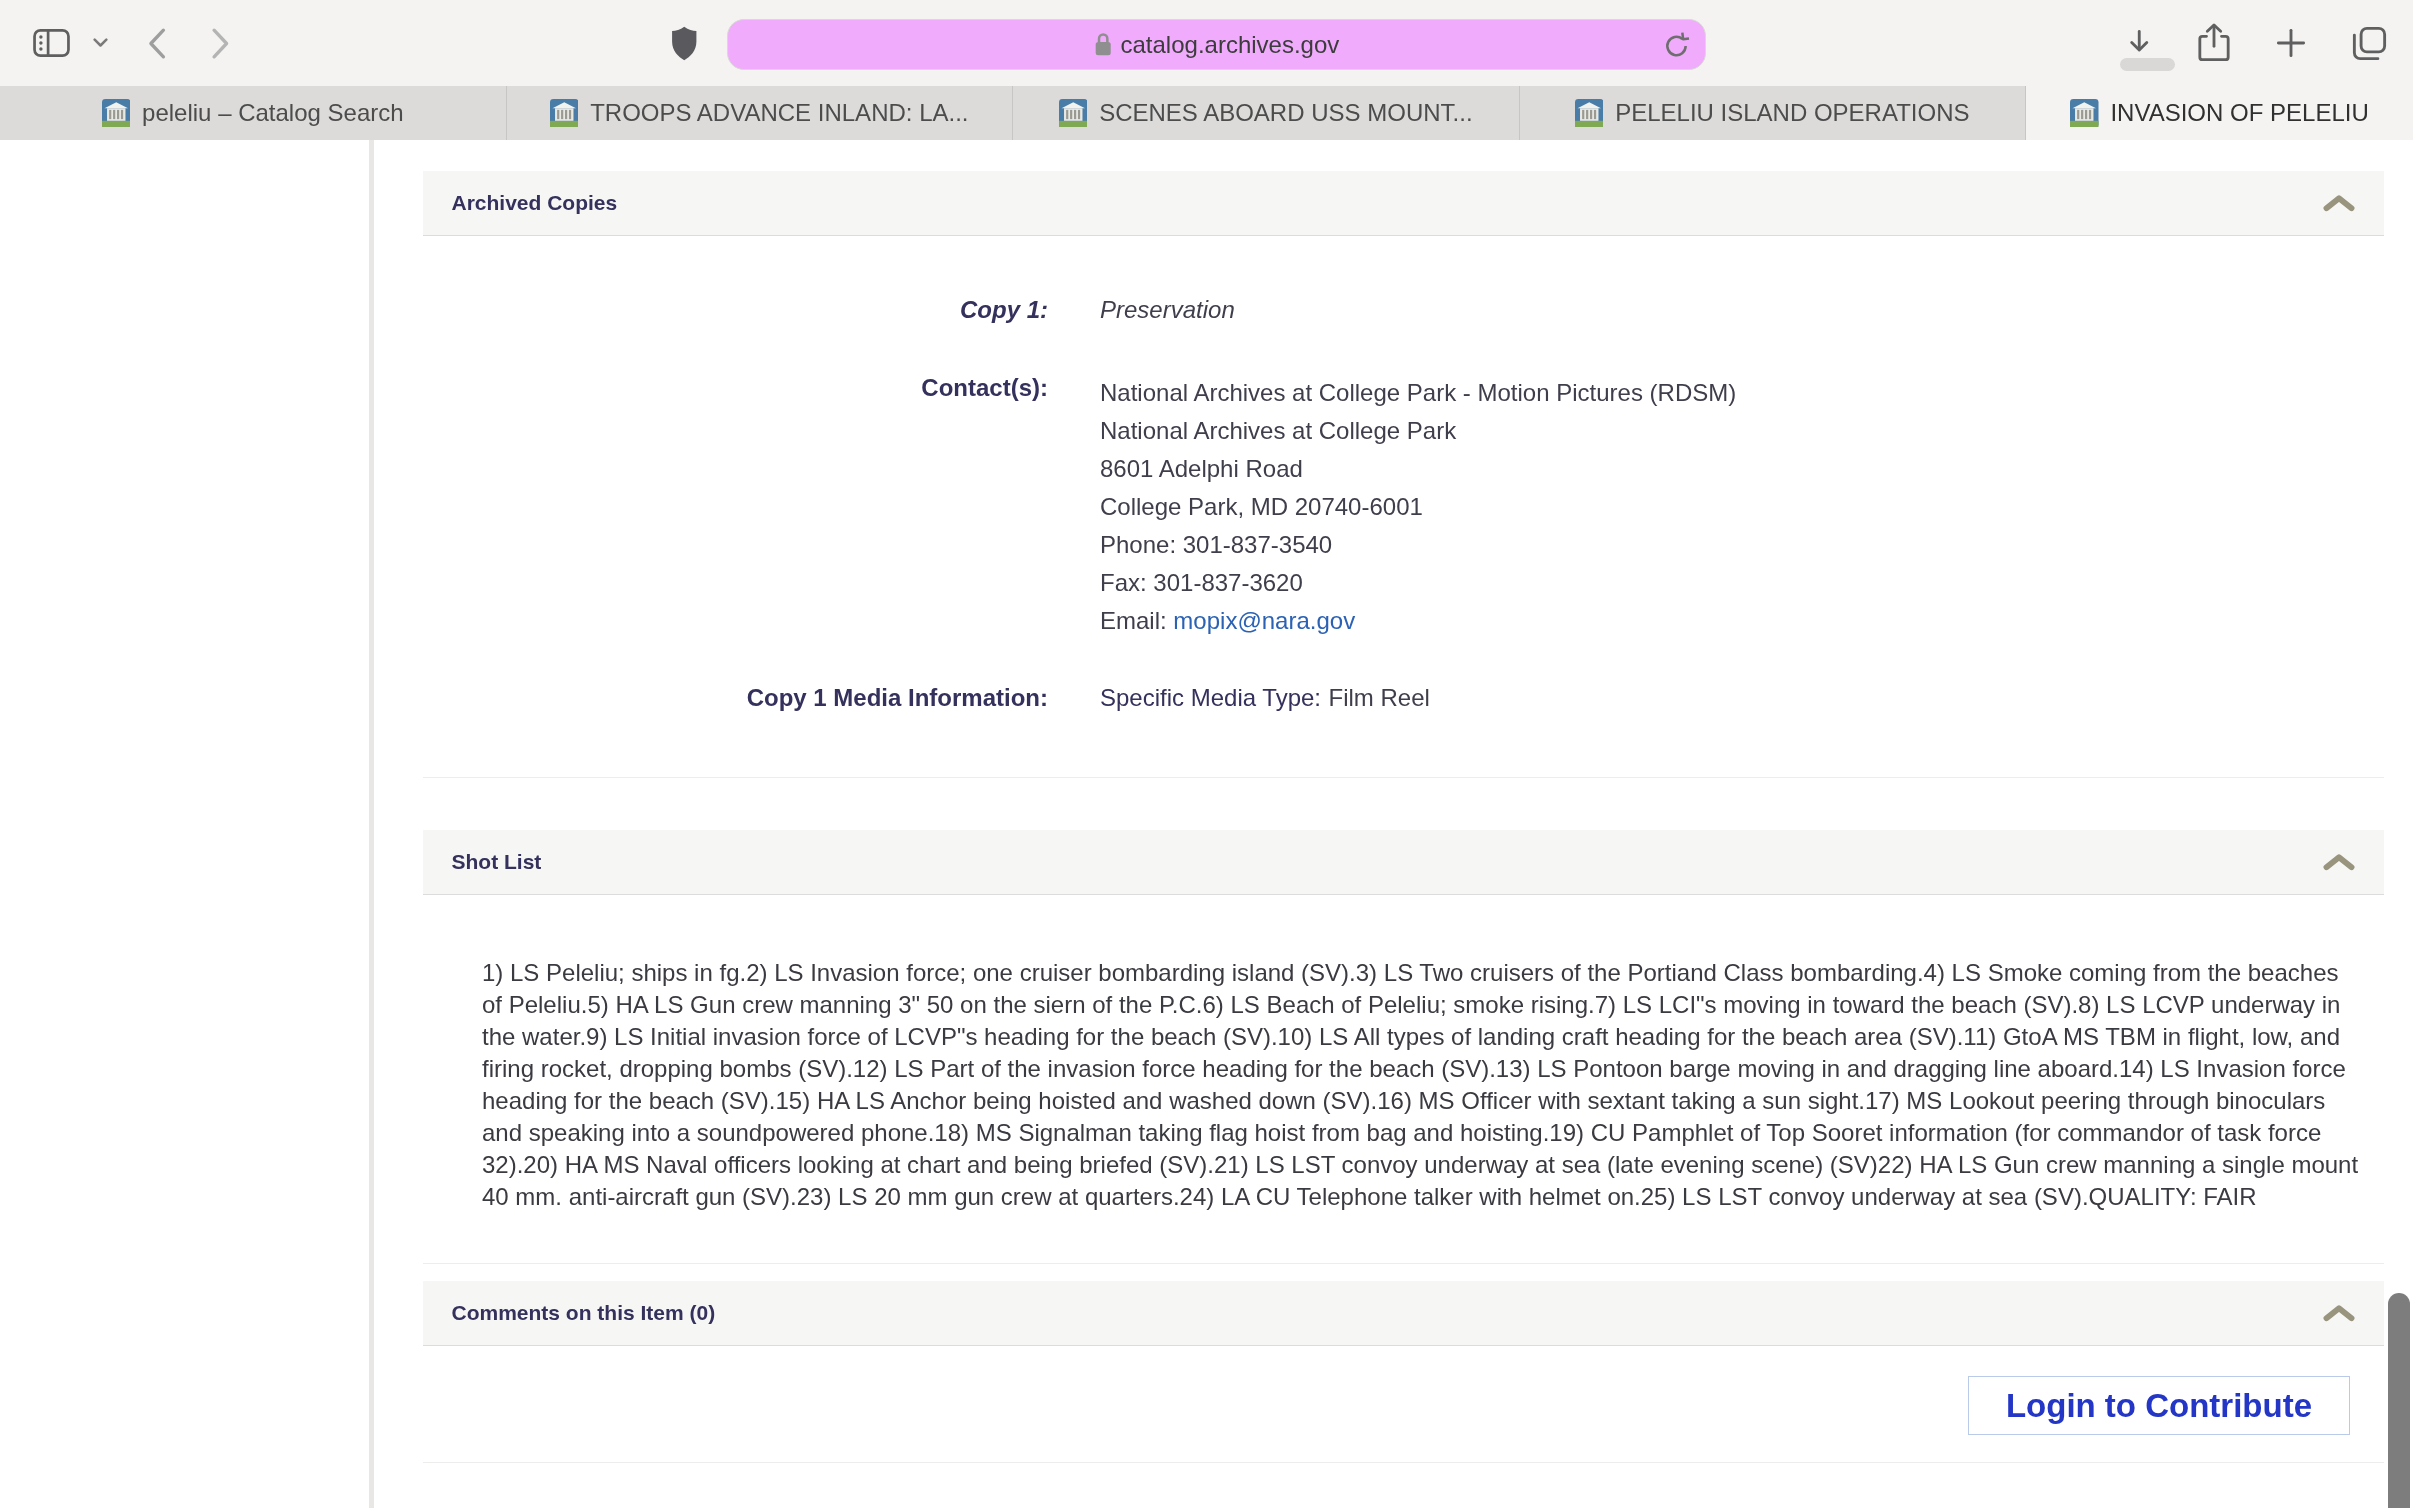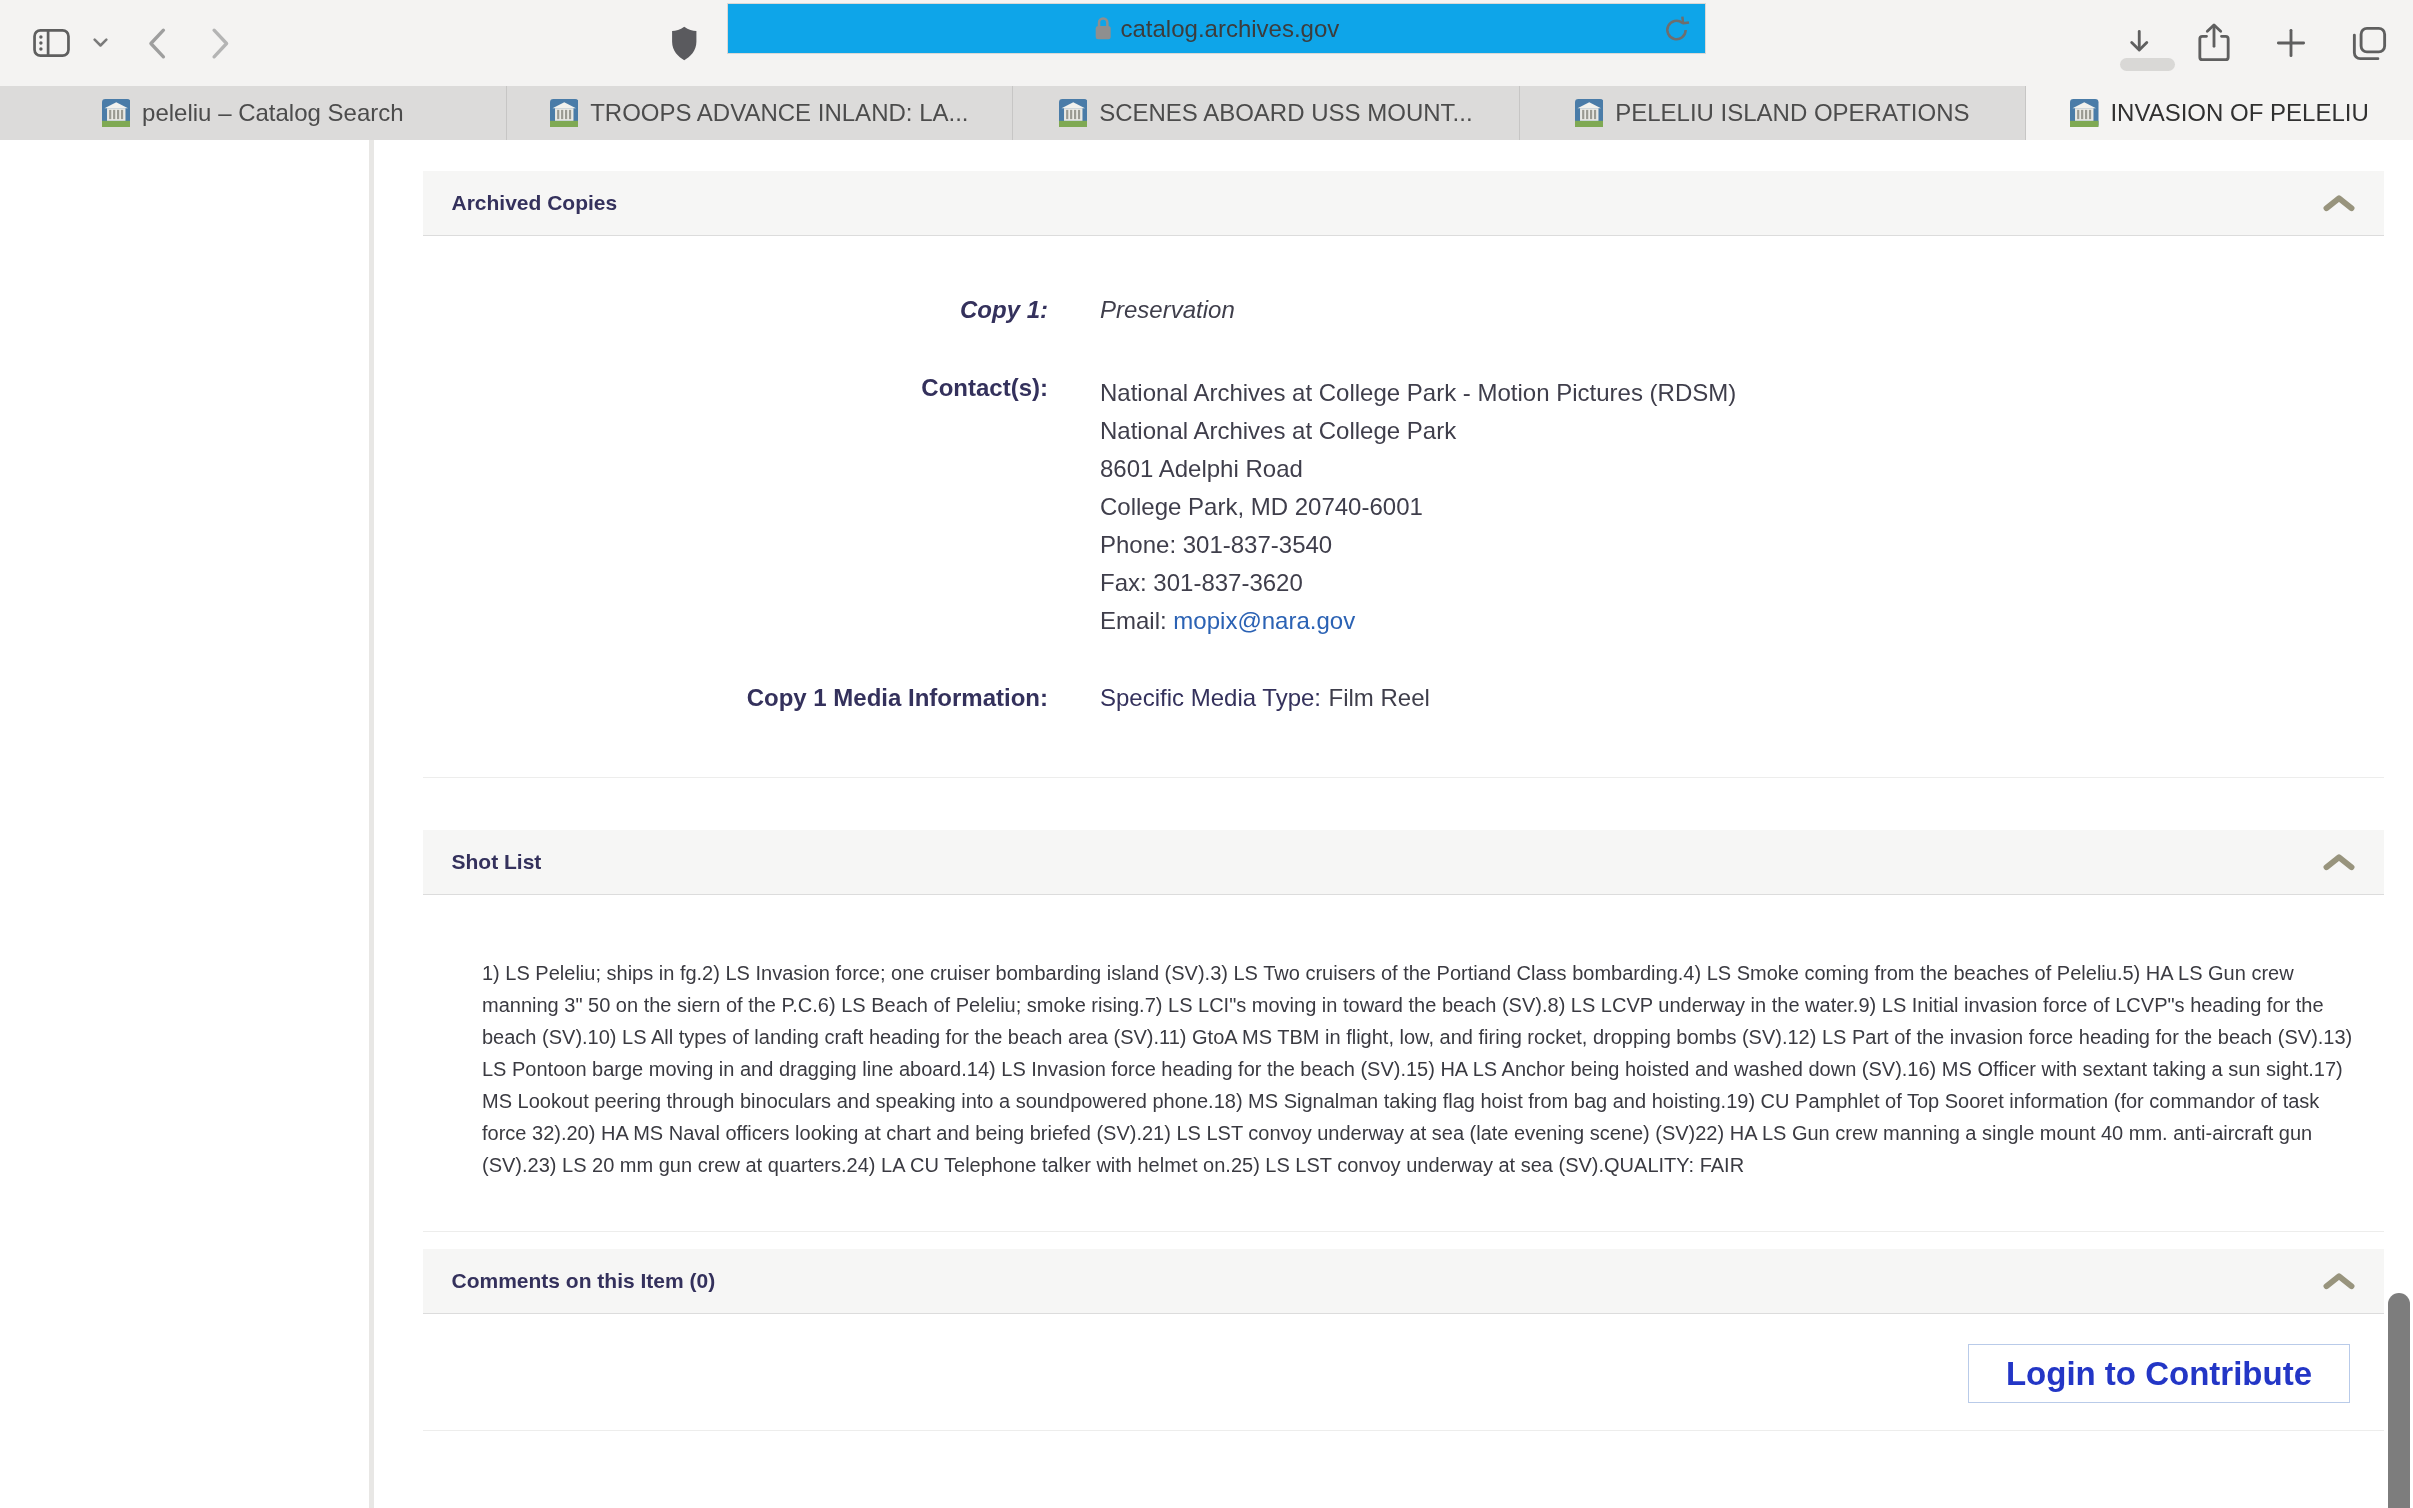--- a/index.html
+++ b/index.html
@@ -7,22 +7,22 @@
               font-family:"Liberation Sans", sans-serif; }
 
   
   .toolbar { position:relative; width:2413px; height:86px; background:#f4f3f2; }
   .tool-group { position:absolute; top:0; height:86px; display:flex; align-items:center; }
   .tg-left  { left:32px; gap:22px; }
   .tg-right { right:25px; gap:44px; }
   .tool-btn { display:flex; align-items:center; justify-content:center; background:none; border:none; cursor:default; }
   .shield-wrap { position:absolute; left:670px; top:0; height:86px; display:flex; align-items:center; }
 
-  .urlfield { position:absolute; left:727px; top:3px; width:979px; height:51px;
-              background:#0ea5e9; border:1.7px solid #d9d8d6; border-radius:0;
+  .urlfield { position:absolute; left:727px; top:19px; width:979px; height:51px;
+              background:#f0abfc; border:1.7px solid #d9d8d6; border-radius:17px;
               display:flex; align-items:center; justify-content:center; }
   .urlfield .lock { margin-right:8.4px; display:flex; }
   .urlfield .url-text { font-size:24px; color:#3c3c3c; }
   .urlfield .reload { position:absolute; right:15px; top:11px; }
 
   .dl-progress { position:absolute; left:-5px; bottom:-13.4px; width:55px; height:12.6px;
                  background:#d9d8d6; border-radius:6.7px; overflow:hidden; }
   .dl-progress .fill { width:82%; height:100%; background:#3576f5; border-radius:6.7px; }
 
   
@@ -50,21 +50,21 @@
   .info-value { color:#3f3e4b; }
   .row-copy1   { margin-top:60px;font-style:italic; }
   .row-contact { margin-top:50px; }
   .row-media   { margin-top:44px; }
   .contact-line { line-height:38px; }
   .email-link { color:#2b62b4; text-decoration:none; }
   .inline-bold { font-weight:normal; color:#34315c; }
   .inline-val  { color:#3f3e4b; margin-left:7.5px; }
 
   .sec2 { margin-top:52px; border-bottom:1.7px solid #ededec; }
-  .shot-text { padding:62px 23.5px 50px 59px; font-size:20px; line-height:32px; color:#3a3a41; }
+  .shot-text { padding:62px 23.5px 50px 59px; font-size:24px; line-height:32px; color:#3a3a41; }
 
   .sec3 { margin-top:17px; border-bottom:1.7px solid #ededec; }
   .comments-body { padding:30px 34px 27px; display:flex; justify-content:flex-end; }
   .login-btn { height:59px; padding:0 37px; background:#ffffff; border:1.7px solid #b9cbe9;
                font-size:33px; font-weight:bold; color:#2336c6; font-family:"Liberation Sans",sans-serif; }
 
   .scroll-thumb { position:absolute; right:3.4px; top:1153px; width:22px; height:360px;
                   background:#7d7d7d; border-radius:11px; }
 
   svg { display:block; }

